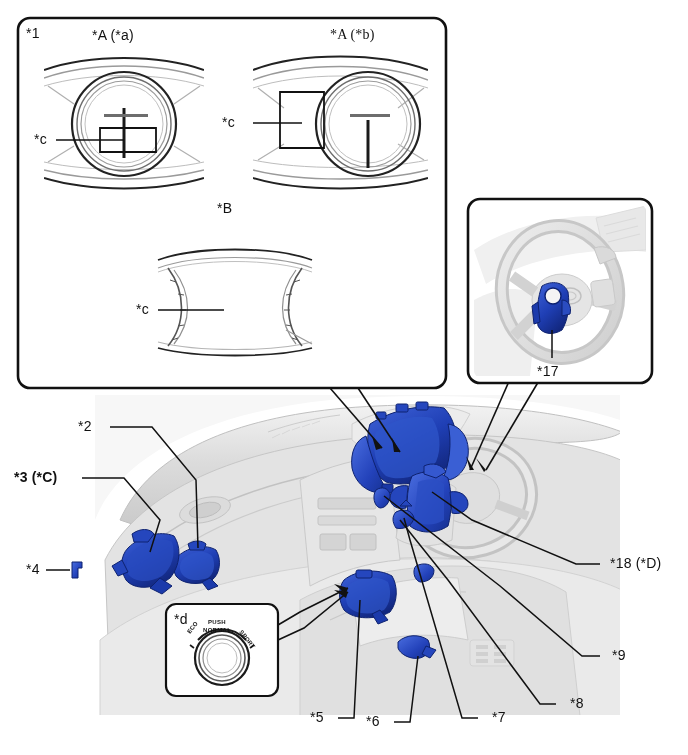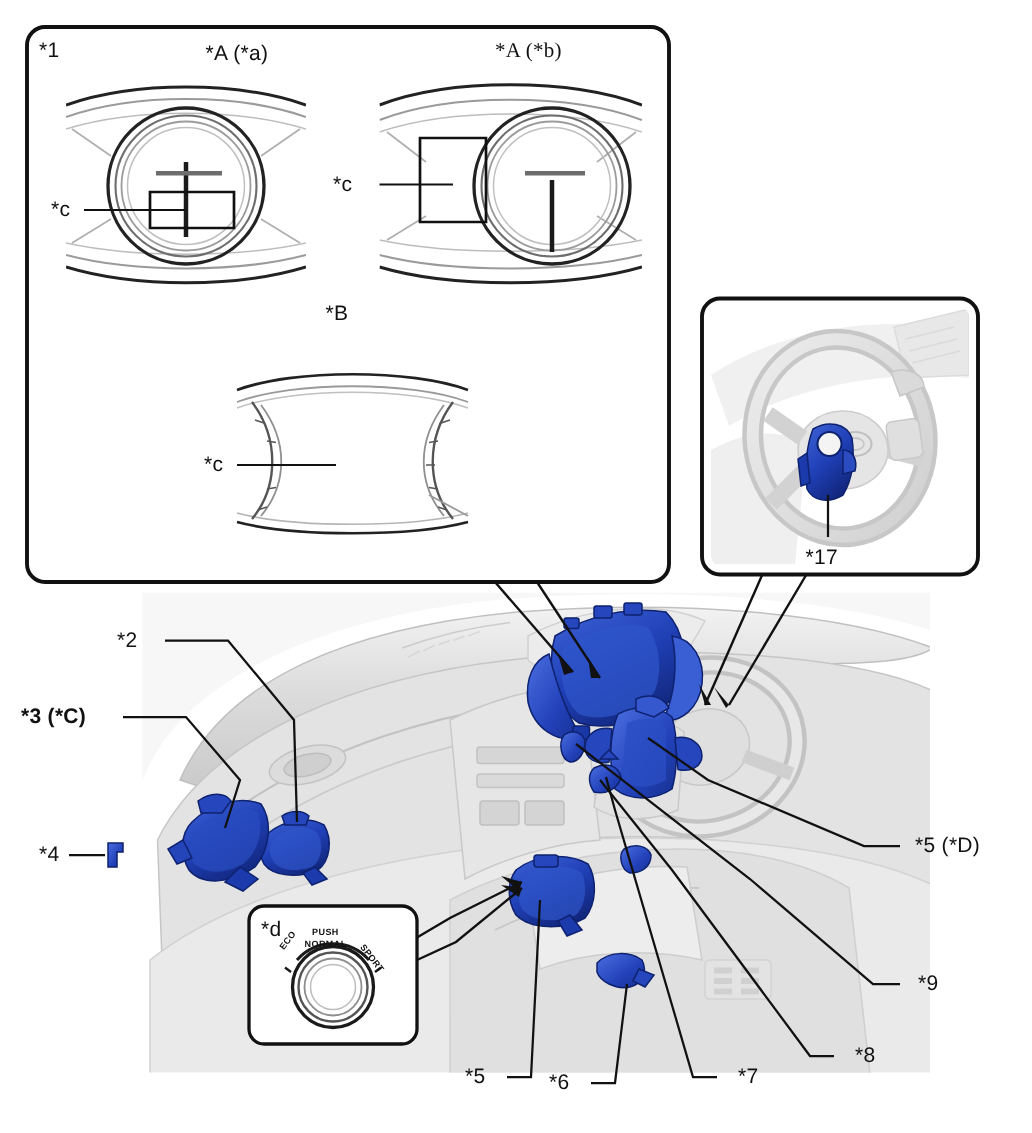--- a/index.html
+++ b/index.html
@@ -396,38 +396,38 @@
 
       <path d="M556,704 L540,704 L448,580 L400,520"></path>
 
       <path d="M600,656 L582,656 L500,586 L384,496"></path>
 
       <path d="M600,564 L576,564 L472,520 L432,492"></path>
     </g>
   </svg>
 
   <div class="lbl" style="left:26px;  top:26px;">*1</div>
-  <div class="lbl" style="left:92px;  top:28px;margin-left:45px;">*A (*a)</div>
+  <div class="lbl" style="left:92px;  top:28px;">*A (*a)</div>
   <div class="lbl" style="left:330px; top:28px;font-family:Liberation Serif, serif;">*A (*b)</div>
   <div class="lbl" style="left:217px; top:201px;">*B</div>
 
   <div class="lbl" style="left:34px;  top:132px;">*c</div>
   <div class="lbl" style="left:222px; top:115px;">*c</div>
   <div class="lbl" style="left:136px; top:302px;">*c</div>
 
   <div class="lbl" style="left:537px; top:364px;">*17</div>
 
   <div class="lbl" style="left:78px;  top:419px;">*2</div>
   <div class="lbl" style="left:14px;  top:470px;font-weight:bold;">*3 (*C)</div>
   <div class="lbl" style="left:26px;  top:562px;">*4</div>
   <div class="lbl" style="left:310px; top:710px;">*5</div>
   <div class="lbl" style="left:366px; top:714px;">*6</div>
   <div class="lbl" style="left:492px; top:710px;">*7</div>
   <div class="lbl" style="left:570px; top:696px;">*8</div>
   <div class="lbl" style="left:612px; top:648px;">*9</div>
-  <div class="lbl" style="left:610px; top:556px;">*5 (*D)</div>
+  <div class="lbl" style="left:610px; top:556px;">*18 (*D)</div>
 
   <div class="lbl" style="left:174px; top:612px;">*d</div>
   <div class="lbl" style="left:208px; top:619px; font-size:6px; font-weight:bold; letter-spacing:.3px;">PUSH</div>
   <div class="lbl" style="left:203px; top:627px; font-size:6px; font-weight:bold; letter-spacing:.3px;">NORMAL</div>
   <div class="lbl" style="left:186px; top:631px; font-size:6px; font-weight:bold; transform:rotate(-52deg); transform-origin:left top;">ECO</div>
   <div class="lbl" style="left:243px; top:629px; font-size:6px; font-weight:bold; transform:rotate(52deg); transform-origin:left top;">SPORT</div>
 </div>
 
 </body></html>

